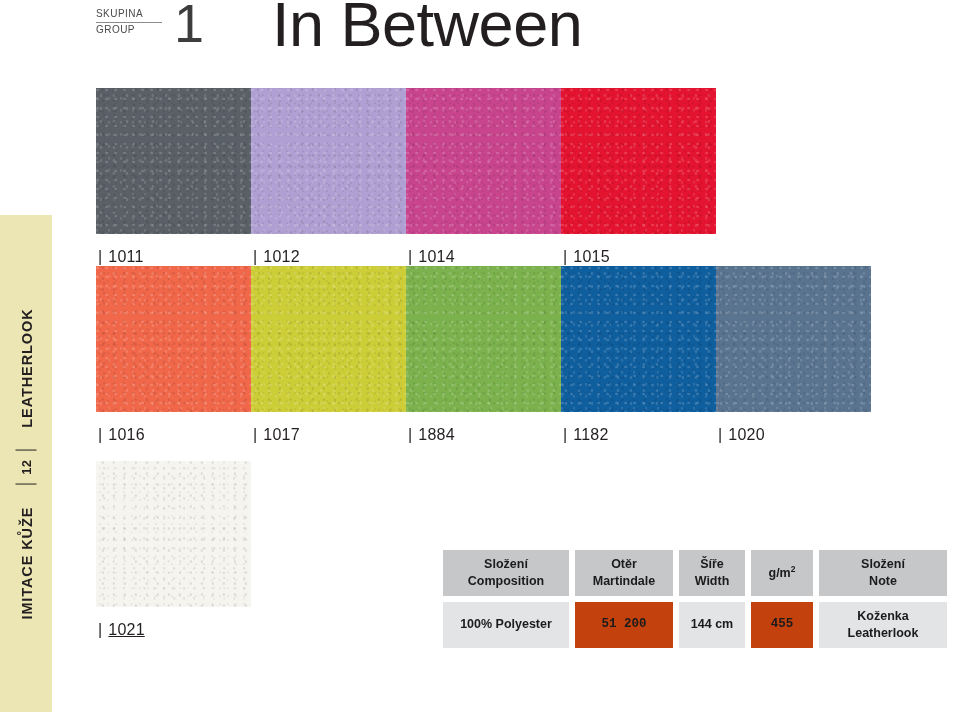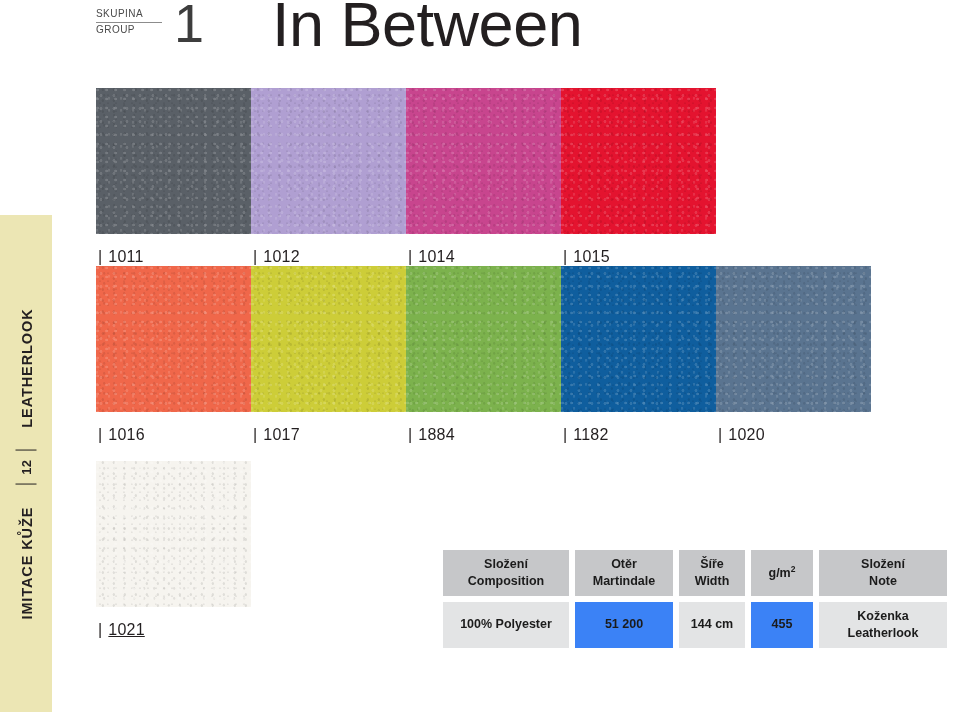--- a/index.html
+++ b/index.html
@@ -183,21 +183,21 @@
     font-weight: bold;
     color: #1b1b1b;
     min-height: 40px;
   }
   .spec-body .spec-cell {
     font-weight: bold;
     color: #1b1b1b;
     min-height: 46px;
   }
   .spec-body .spec-cell.shaded { background: #e3e4e5; }
-  .spec-body .spec-cell.plain  { background: #3b82f6; }
+  .spec-body .spec-cell.plain  { background: #c2410c; font-family: Liberation Mono, monospace; }
 
   .col-composition { width: 126px; flex: 0 0 126px; }
   .col-martindale  { width: 98px;  flex: 0 0 98px; }
   .col-width       { width: 66px;  flex: 0 0 66px; }
   .col-gsm         { width: 62px;  flex: 0 0 62px; }
   .col-note        { width: 128px; flex: 0 0 128px; }
 
   .sup { font-size: 8.5px; vertical-align: super; }
 </style>
 </head>

